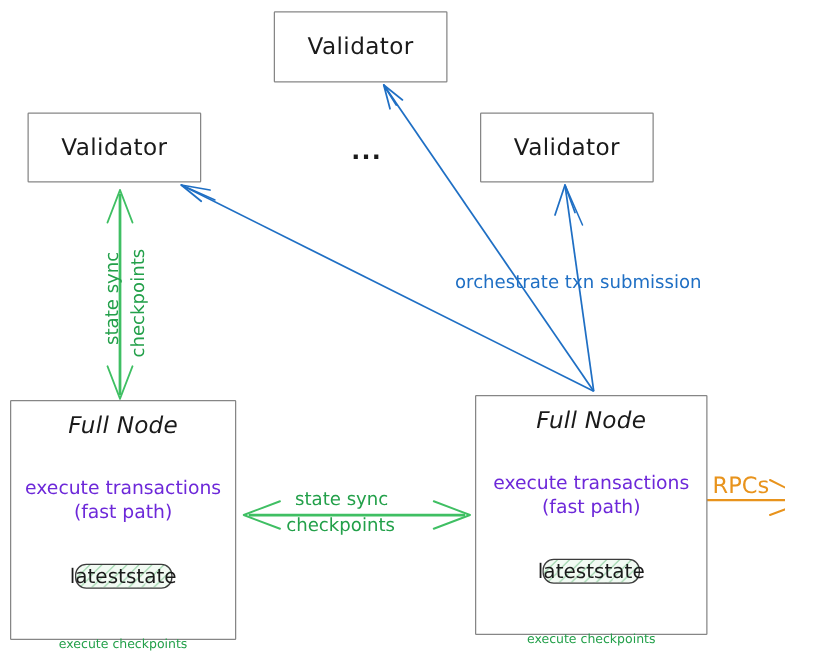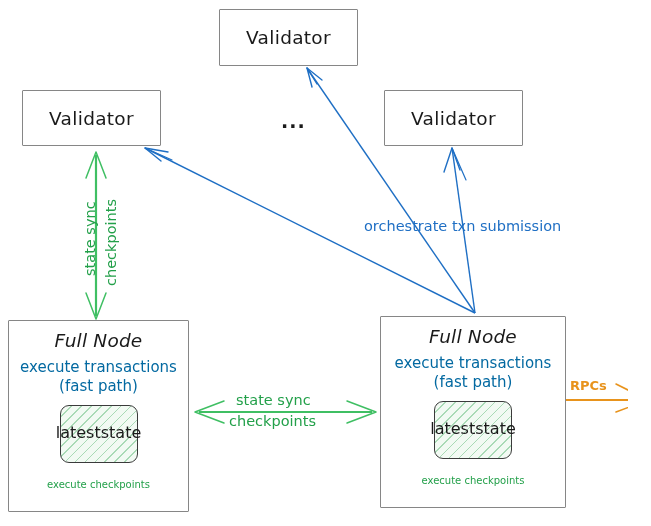--- a/index.html
+++ b/index.html
@@ -32,33 +32,34 @@
   .validator-label {
     font-family: "DejaVu Sans", sans-serif;
     font-size: 18.5px;
     color: #1a1a1a;
     letter-spacing: 0.3px;
   }
   .fullnode-box {
     display: flex;
     flex-direction: column;
     align-items: center;
+    gap: 23px;
   }
   .fullnode-title {
     font-family: "DejaVu Sans", sans-serif;
     font-size: 18.5px;
     color: #1a1a1a;
     margin-top: 9px;
     font-style: italic;
     letter-spacing: 0.2px;
   }
   .fullnode-blue {
     font-family: "DejaVu Sans", sans-serif;
     font-size: 15px;
-    color: #0369a1;
+    color: #6d28d9;
     text-align: center;
     line-height: 1.25;
     margin-top: 7px;
   }
   .fullnode-green {
     font-family: "DejaVu Sans", sans-serif;
     font-size: 10px;
     color: #23a04a;
     text-align: center;
   }
@@ -100,21 +101,21 @@
     height: 526px;
     pointer-events: none;
   }
   .edge-label {
     position: absolute;
     font-family: "DejaVu Sans", sans-serif;
     white-space: nowrap;
   }
   .lbl-blue { color: #1f6fc4; font-size: 14.5px; }
   .lbl-green { color: #23a04a; font-size: 14.5px; }
-  .lbl-orange { color: #e8931c; font-size: 13px; font-weight: bold; }
+  .lbl-orange { color: #e8931c; font-size: 18px; font-weight: normal; }
   .vert-label {
     position: absolute;
     transform-origin: left top;
     transform: rotate(-90deg);
     font-family: "DejaVu Sans", sans-serif;
     font-size: 14.5px;
     color: #23a04a;
     white-space: nowrap;
   }
 </style>

